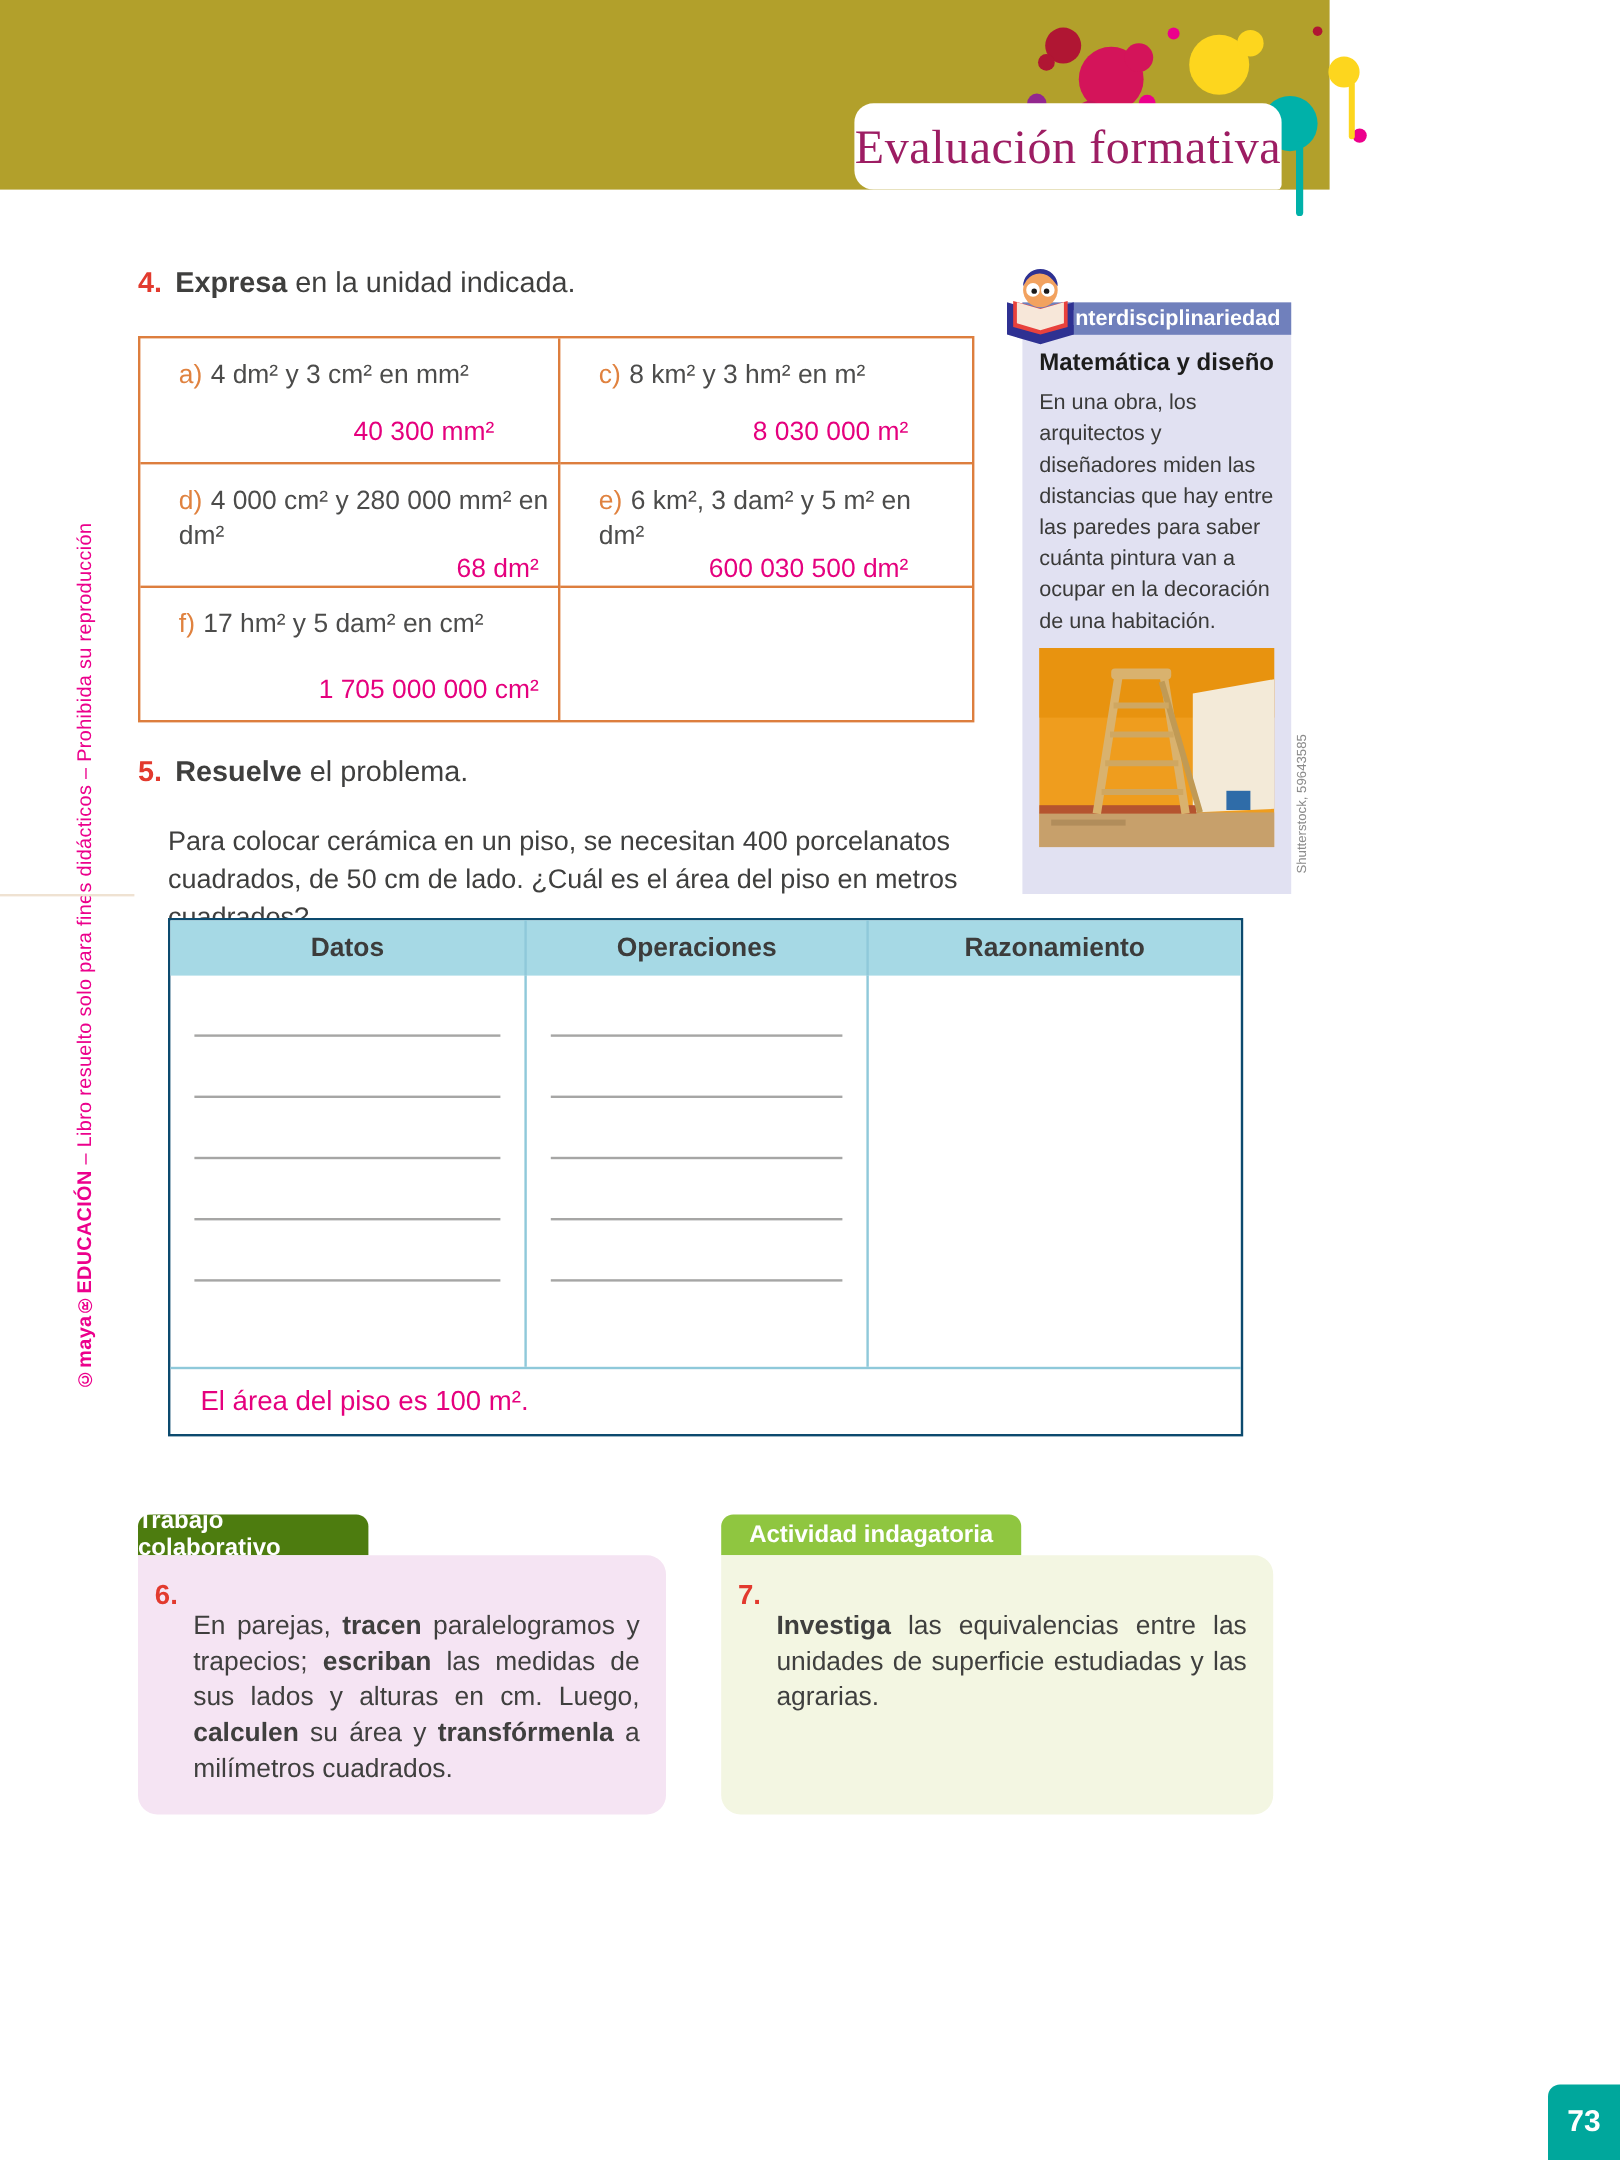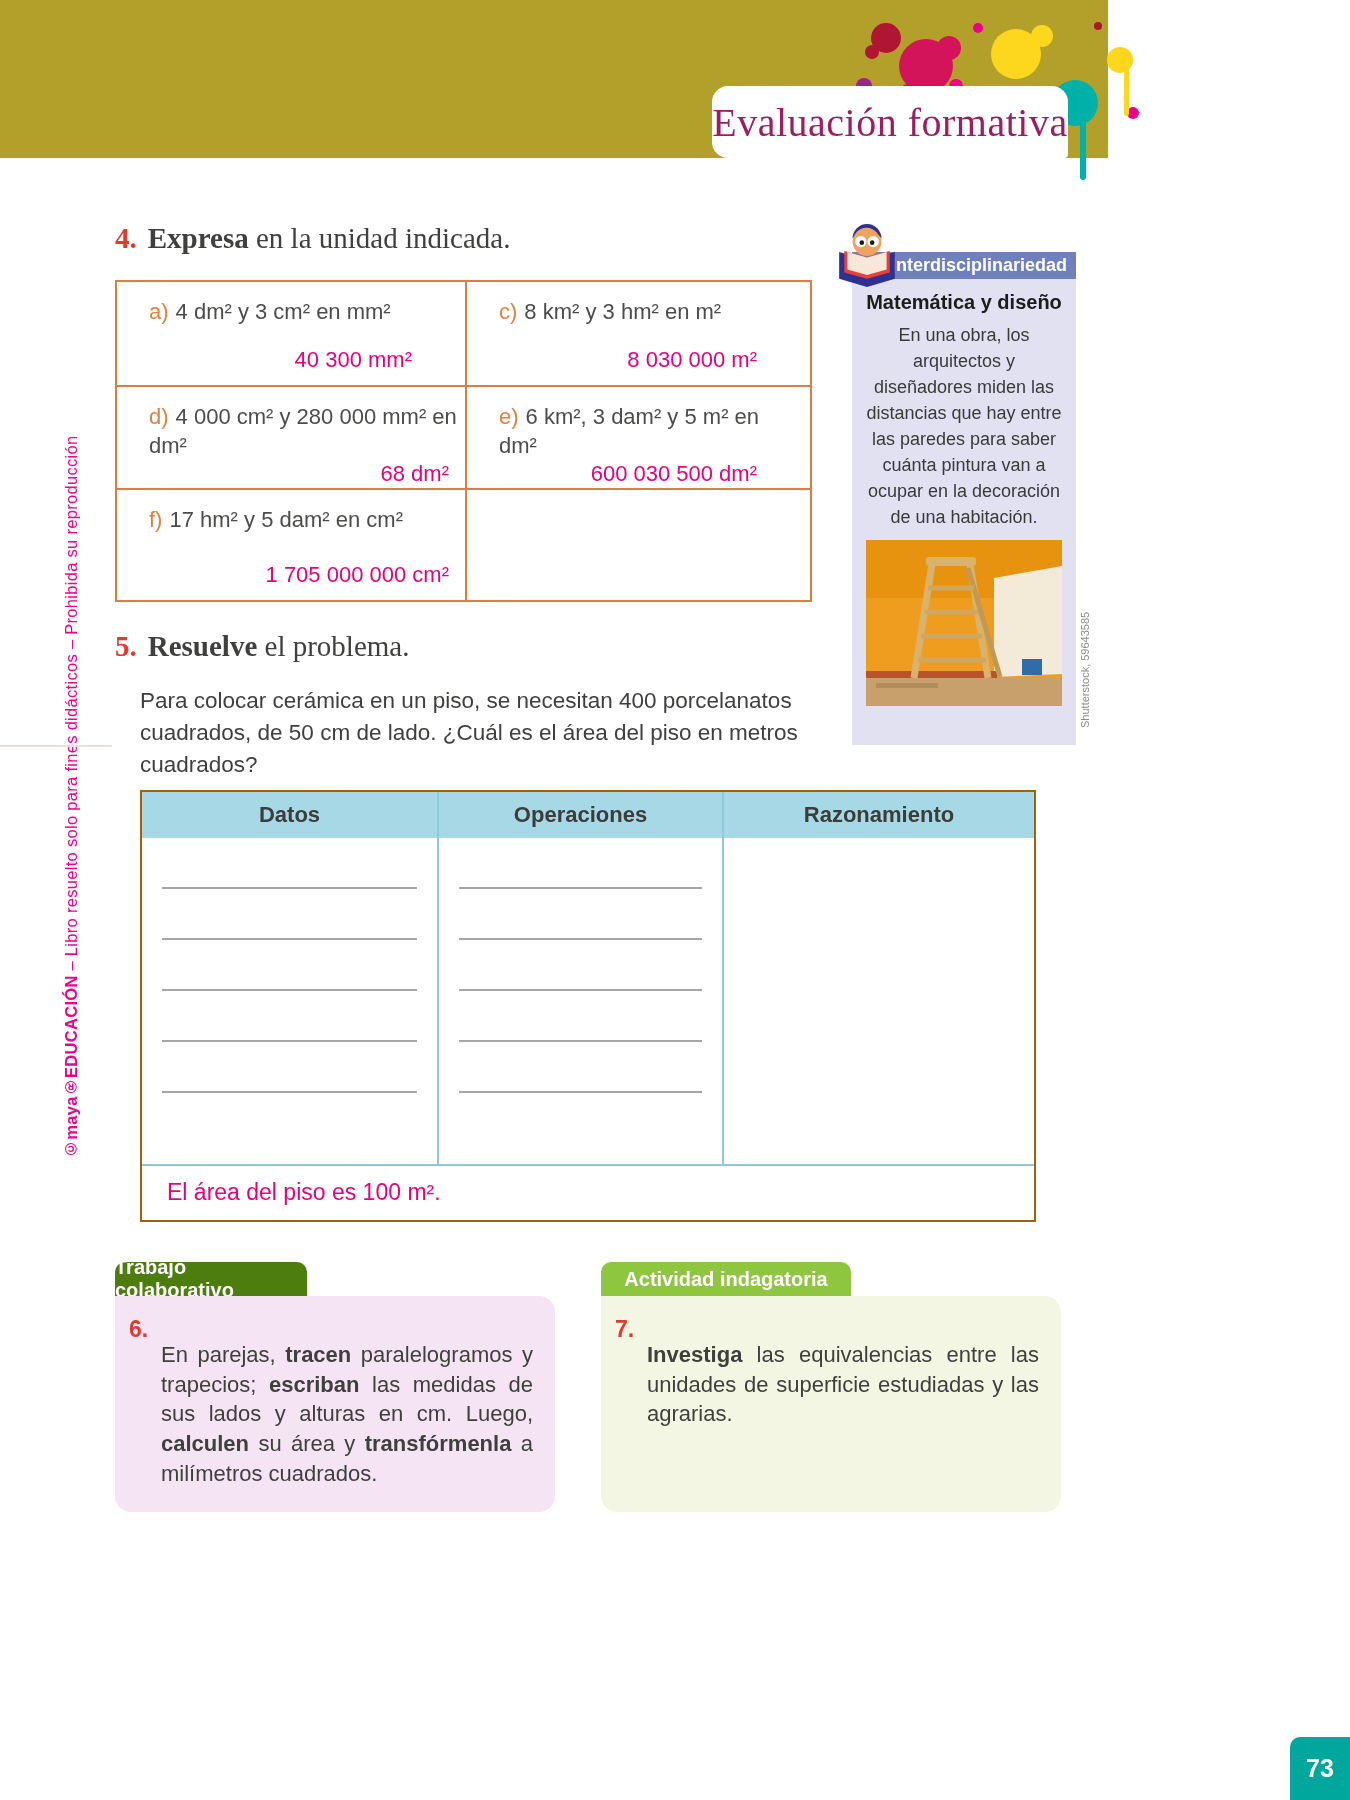--- a/index.html
+++ b/index.html
@@ -15,21 +15,21 @@
   .title-box .t { font-family:"Liberation Serif", serif; font-size:40px; color:#9d1d63; letter-spacing:0.5px; }
 
   
   .side-text { position:absolute; left:62px; top:418px; height:740px; writing-mode:vertical-rl;
                transform:rotate(180deg); white-space:nowrap; color:#ec008c; font-size:16.5px; letter-spacing:0.3px; }
   .side-text .b { font-weight:bold; }
 
   .fold-mark { position:absolute; left:0; top:745px; width:112px; height:2px; background:#efe2d2; }
 
   
-  .ex-heading { position:absolute; left:115px; font-size:29px; color:#3f3f3e;font-family:Liberation Serif, serif; }
+  .ex-heading { position:absolute; left:115px; font-size:24px; color:#3f3f3e; }
   .ex-heading .num { color:#e23a2e; font-weight:bold; margin-right:11px; }
   .b { font-weight:bold; }
   #ex4-heading { top:222px; }
   #ex5-heading { top:630px; }
 
   
   .conv-table { position:absolute; left:115px; top:280px; width:697px; height:322px;
                 display:grid; grid-template-columns:350px 1fr; grid-template-rows:105px 103px 1fr;
                 border:2px solid #dd7e3e; }
   .conv-cell { padding:16px 8px 10px 32px; display:flex; flex-direction:column; justify-content:space-between;
@@ -39,31 +39,31 @@
   .conv-cell .letter { color:#e0823f; margin-right:7px; }
   .conv-cell .ans { color:#e5007e; text-align:right; }
   .cleft .ans { padding-right:45px; }
   .cright .ans { padding-right:8px; }
 
   
   .inter-panel { position:absolute; left:852px; top:252px; width:224px; height:493px; background:#e1e1f2; }
   .inter-header { height:27px; background:#7080bc; color:#fff; font-weight:bold; font-size:18px;
                   display:flex; align-items:center; justify-content:center; padding-left:30px; }
   .mascot { position:absolute; left:-16px; top:-30px; width:62px; height:66px; }
-  .inter-body { padding:12px 14px 0 14px;text-align:center; }
+  .inter-body { padding:12px 14px 0 14px; }
   .inter-title { font-size:20px; font-weight:bold; color:#1c1c1b; margin-bottom:8px; }
   .inter-text { font-size:18px; line-height:26px; color:#3a3a39; }
   .room { display:block; margin-top:10px; width:196px; height:166px; }
   .photo-credit { position:absolute; left:1079px; top:556px; height:172px; writing-mode:vertical-rl;
                   transform:rotate(180deg); font-size:11px; color:#8b8b8b; white-space:nowrap; }
 
   
   .problem { position:absolute; left:140px; top:685px; width:762px; font-size:22.5px; line-height:1.42; color:#3f3f3e; }
 
-  .sol-table { position:absolute; left:140px; top:765px; width:896px; height:432px; border:2px solid #a16207; background:#fff;margin-top:25px; }
+  .sol-table { position:absolute; left:140px; top:765px; width:896px; height:432px; border:2px solid #0c4a6e; background:#fff; }
   .sol-header { display:grid; grid-template-columns:295px 285px 1fr; height:46px; background:#a6d9e5; }
   .sol-header > div { display:flex; align-items:center; justify-content:center; font-weight:bold;
                       font-size:22px; color:#3c3c3b; }
   .sol-header > div + div { border-left:2px solid #8fc9da; }
   .sol-body { display:grid; grid-template-columns:295px 285px 1fr; height:326px; }
   .sol-col { padding:0 20px; }
   .sol-col + .sol-col { border-left:2px solid #8fc9da; }
   .wline { height:51px; border-bottom:2px solid #a6a6a5; }
   .sol-answer { height:54px; border-top:2px solid #8fc9da; display:flex; align-items:center;
                 padding-left:25px; color:#e5007e; font-size:23px; }

